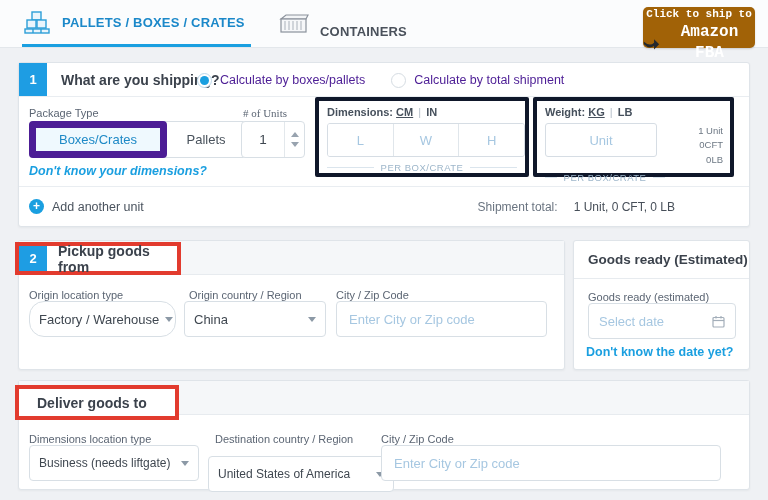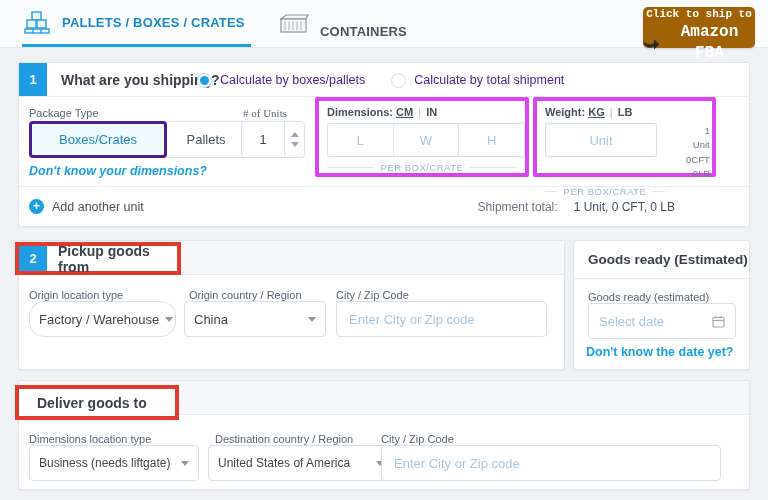--- a/index.html
+++ b/index.html
@@ -50,33 +50,33 @@
   .radio { display:flex; align-items:flex-start; gap:8px; cursor:pointer; font-size:12.5px; color:#4c1d95; }
   .rdot { width:15px; height:15px; border-radius:50%; background:#fff; border:1px solid #d5dce2;
     display:flex; align-items:center; justify-content:center; }
   .radio.sel .rdot { border-color:#bcd9ec; }
   .radio.sel .rdot::after { content:""; width:9px; height:9px; border-radius:50%; background:#1a9fe0; }
   .lbl-pkg  { left:10px;  top:44px; }
   .lbl-units{ left:224px; top:44px;font-family:Liberation Serif, serif; }
   .toggle { position:absolute; left:10px; top:58px; width:218px; height:37px; display:flex;
     border:1px solid #d8dfe5; border-radius:4px; background:#fff; }
   .tgl-btn { display:flex; align-items:center; justify-content:center; font-size:13px; color:#49525c; cursor:pointer; }
-  .tgl-sel { flex:0 0 138px; margin:-1px; border:3px solid #4c1d95; border-radius:4px;
+  .tgl-sel { flex:0 0 138px; margin:-1px; border:7px solid #4c1d95; border-radius:4px;
     background:#eff9fe; color:#1d89c6; z-index:1; }
   .tgl-un { flex:1; }
   .spinner { position:absolute; left:222px; top:58px; width:64px; height:37px;
     border:1px solid #d8dfe5; border-radius:4px; display:flex; background:#fff; }
   .spin-val { flex:1; border:none; text-align:center; font-family:inherit; font-size:13.5px; color:#3f4750; width:100%; background:transparent; }
   .spin-arrows { flex:0 0 20px; border-left:1px solid #e3e8ec; display:flex; flex-direction:column;
     align-items:center; justify-content:center; gap:5px; cursor:pointer; }
   .tri-up  { width:0; height:0; border-left:4px solid transparent; border-right:4px solid transparent; border-bottom:5px solid #98a3af; }
   .tri-dn  { width:0; height:0; border-left:4px solid transparent; border-right:4px solid transparent; border-top:5px solid #98a3af; }
-  .red-box { position:absolute; border:4px solid #d946ef; border-radius:2px; }
+  .red-box { position:absolute; border:4px solid #0f172a; border-radius:2px; }
   .red-dims   { left:296px; top:34px; width:214px; height:80px; padding:3px 4px; }
-  .red-weight { left:514px; top:34px; width:183px; height:80px; padding:3px 4px; }
+  .red-weight { left:514px; top:34px; width:201px; height:80px; padding:3px 4px; }
   .unit-row { font-size:11px; font-weight:bold; color:#46505c; margin:2px 0 5px 4px; }
   .unit-row .u1 { text-decoration:underline; }
   .unit-row .sep { color:#b4bec8; font-weight:normal; padding:0 2px; }
   .dim-inputs { margin-left:4px; width:198px; height:34px; display:flex;
     border:1px solid #d6dde4; border-radius:3px; overflow:hidden; }
   .dim-cell { flex:1; border:none; border-right:1px solid #e0e6eb; text-align:center;
     font-family:inherit; font-size:13px; min-width:0; }
   .dim-cell:last-child { border-right:none; }
   .per-row { display:flex; align-items:center; gap:7px; margin:5px 4px 0;
     color:#9db6ca; font-size:9.5px; letter-spacing:.5px; white-space:nowrap; }
@@ -113,21 +113,21 @@
     padding-left:14px; font-size:13.5px; font-weight:bold; color:#3b424c; }
   .g-label { left:14px; top:50px; }
   .g-date { left:14px; top:62px; width:148px; display:flex; align-items:center;
     justify-content:space-between; padding:0 10px; }
   .g-date-text { font-size:13px; color:#a6c7e1; }
   .g-link { position:absolute; left:12px; top:104px; font-size:12.5px; font-weight:bold;
     color:#1a9fe0; cursor:pointer; white-space:nowrap; }
   
   .c3-l1 { left:10px;  top:52px; } .c3-l2 { left:196px; top:52px; } .c3-l3 { left:362px; top:52px; }
   .c3-s1 { left:10px;  top:64px; width:170px; font-size:12px; }
-  .c3-s2 { left:189px; top:64px; width:186px; font-size:12px; }
+  .c3-s2 { left:189px; top:75px; width:186px; font-size:12px; }
   .c3-i3 { left:362px; top:64px; width:340px; }
   .icon { display:inline-flex; flex:0 0 auto; }
 </style>
 </head>
 <body>
 
 <div class="page">
 
   <div class="topbar">
     <div class="tab tab-pallets">

